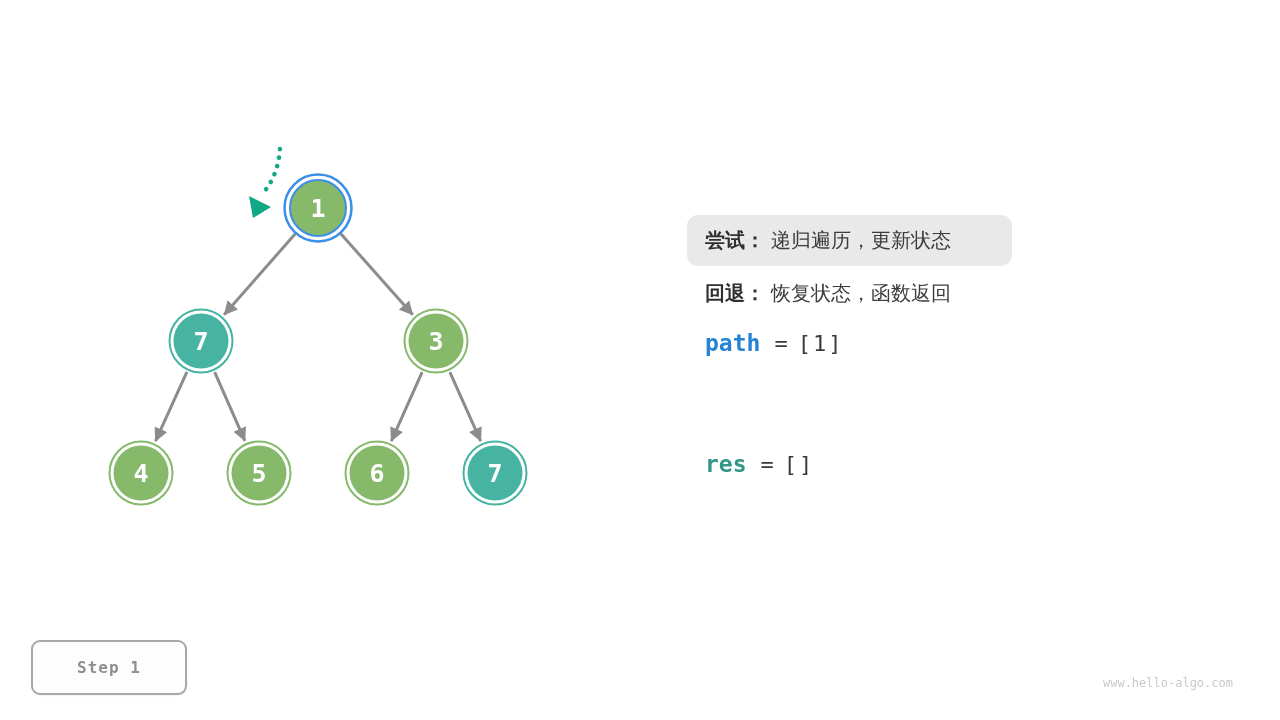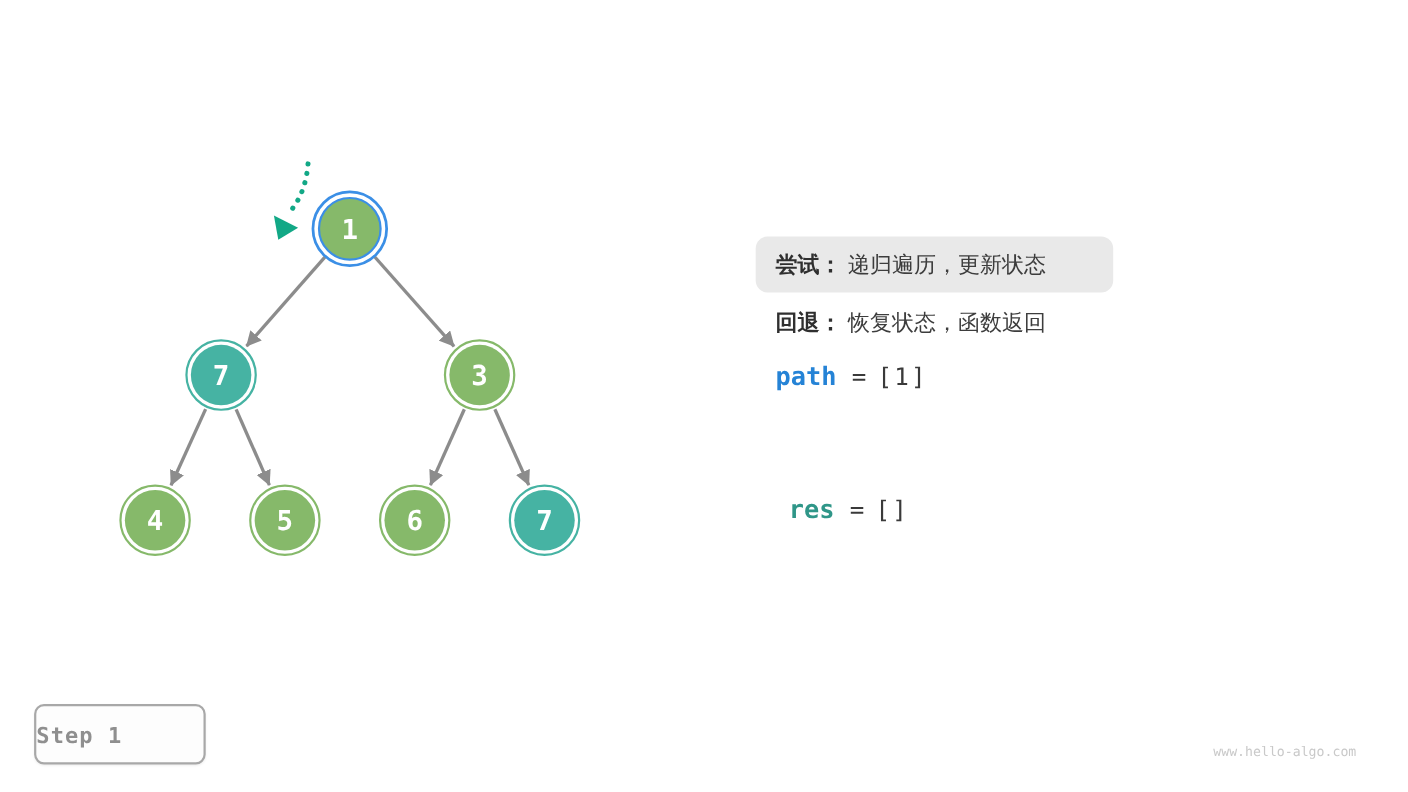--- a/index.html
+++ b/index.html
@@ -30,33 +30,33 @@
   .code-line{
     left:705px;height:30px;
     display:flex;align-items:center;
     font-family:"DejaVu Sans Mono", monospace;
     font-size:22px;color:#3a3a3a;
   }
   .path-line{top:328px;}
   .res-line{top:449px;}
   .code-var{font-weight:700;font-size:23px;}
   .path-var{color:var(--path-blue);}
-  .res-var{color:var(--res-teal);margin-left:12px;}
+  .res-var{color:var(--res-teal);}
   .code-eq{margin:0 10px 0 14px;color:#3a3a3a;}
   .code-val{letter-spacing:2px;color:#3a3a3a;}
 
   
   .step-box{
     position:absolute;left:31px;top:640px;width:152px;height:51px;
     background:#fdfdfd;
     border:2px solid #a8a8a8;
     border-radius:9px;
-    display:flex;align-items:center;
+    display:flex;align-items:center;justify-content:center;
     font-family:"DejaVu Sans Mono", monospace;
-    font-weight:700;font-size:20px;color:#8f8f8f;
+    font-weight:700;font-size:16px;color:#8f8f8f;
     letter-spacing:1px;
     box-shadow:0 1px 2px rgba(0,0,0,0.06);
   }
 
   
   .watermark{
     position:absolute;right:47px;top:676px;
     font-family:"DejaVu Sans Mono", monospace;
     font-size:12px;color:#c9c9c9;
   }

